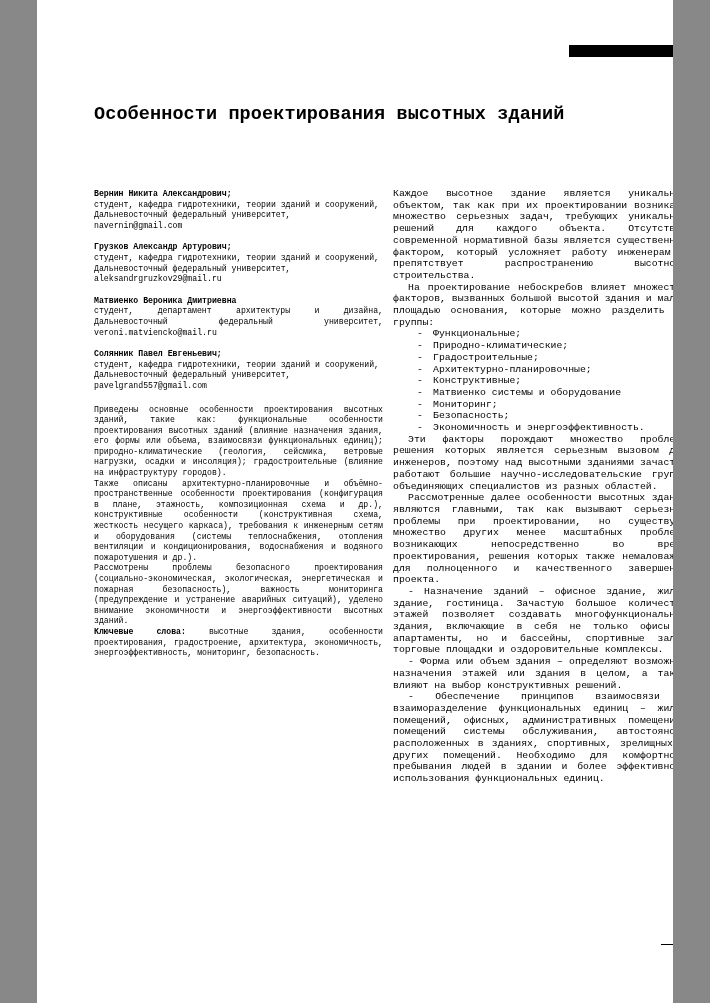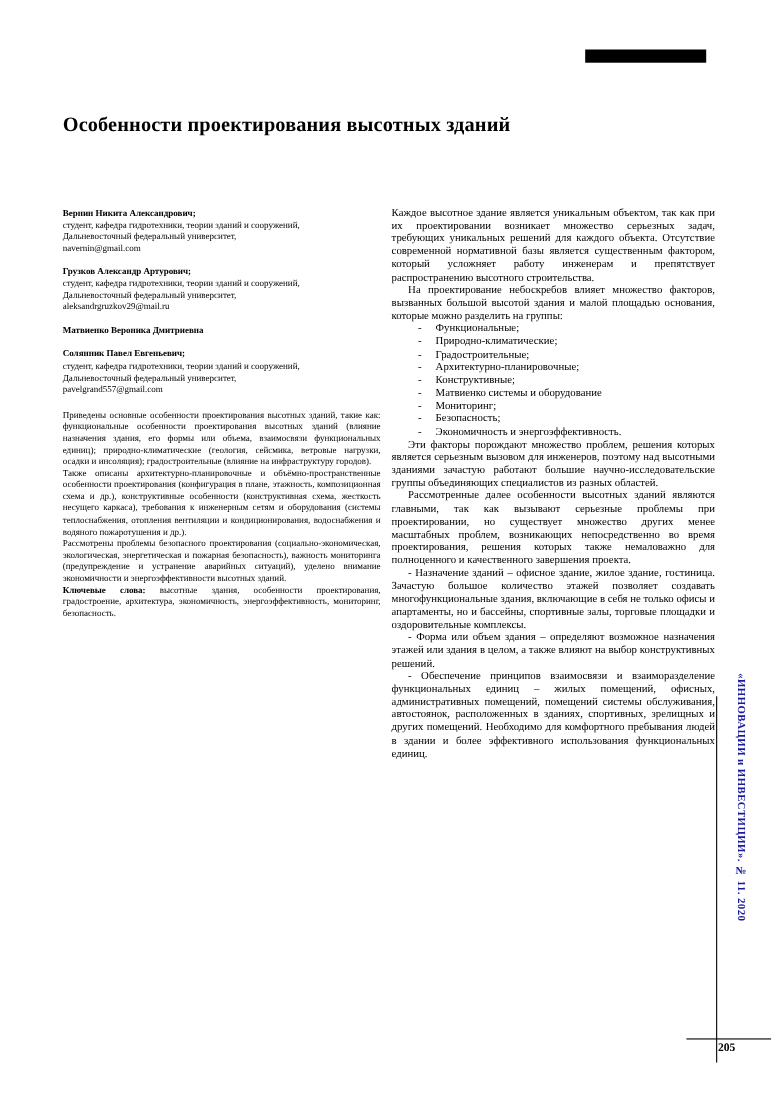--- a/index.html
+++ b/index.html
@@ -1,20 +1,20 @@
 <!DOCTYPE html>
 <html lang="ru"><head>
 <meta charset="utf-8">
 <style>
   html,body { margin:0; padding:0; background:#888; }
   .page {
     position: relative;
-    width: 710px; height: 1003px;
+    width: 636px; height: 1003px;
     background: #ffffff;
-    font-family: Liberation Serif, serif;
+    font-family: Liberation Mono, monospace;
     color: #000;
     overflow: hidden;
     margin: 0 auto;
   }
   .black-bar {
     position: absolute; left: 532px; top: 45px;
     width: 110px; height: 12px; background: #000;
   }
   .title {
     position: absolute; left: 57px; top: 104px; width: 560px;
@@ -80,20 +80,21 @@
 
         <div class="author">
           <div class="author-name">Грузков Александр Артурович;</div>
           <div class="author-aff">студент, кафедра гидротехники, теории зданий и сооружений,
 Дальневосточный федеральный университет,
 aleksandrgruzkov29@mail.ru</div>
         </div>
 
         <div class="author">
           <div class="author-name">Матвиенко Вероника Дмитриевна</div>
+          <div class="author-aff">студент, департамент архитектуры и дизайна, Дальневосточный федеральный университет, veroni.matviencko@mail.ru</div>
         </div>
 
         <div class="author">
           <div class="author-name">Солянник Павел Евгеньевич;</div>
           <div class="author-aff">студент, кафедра гидротехники, теории зданий и сооружений,
 Дальневосточный федеральный университет,
 pavelgrand557@gmail.com</div>
         </div>
       </div>
 

